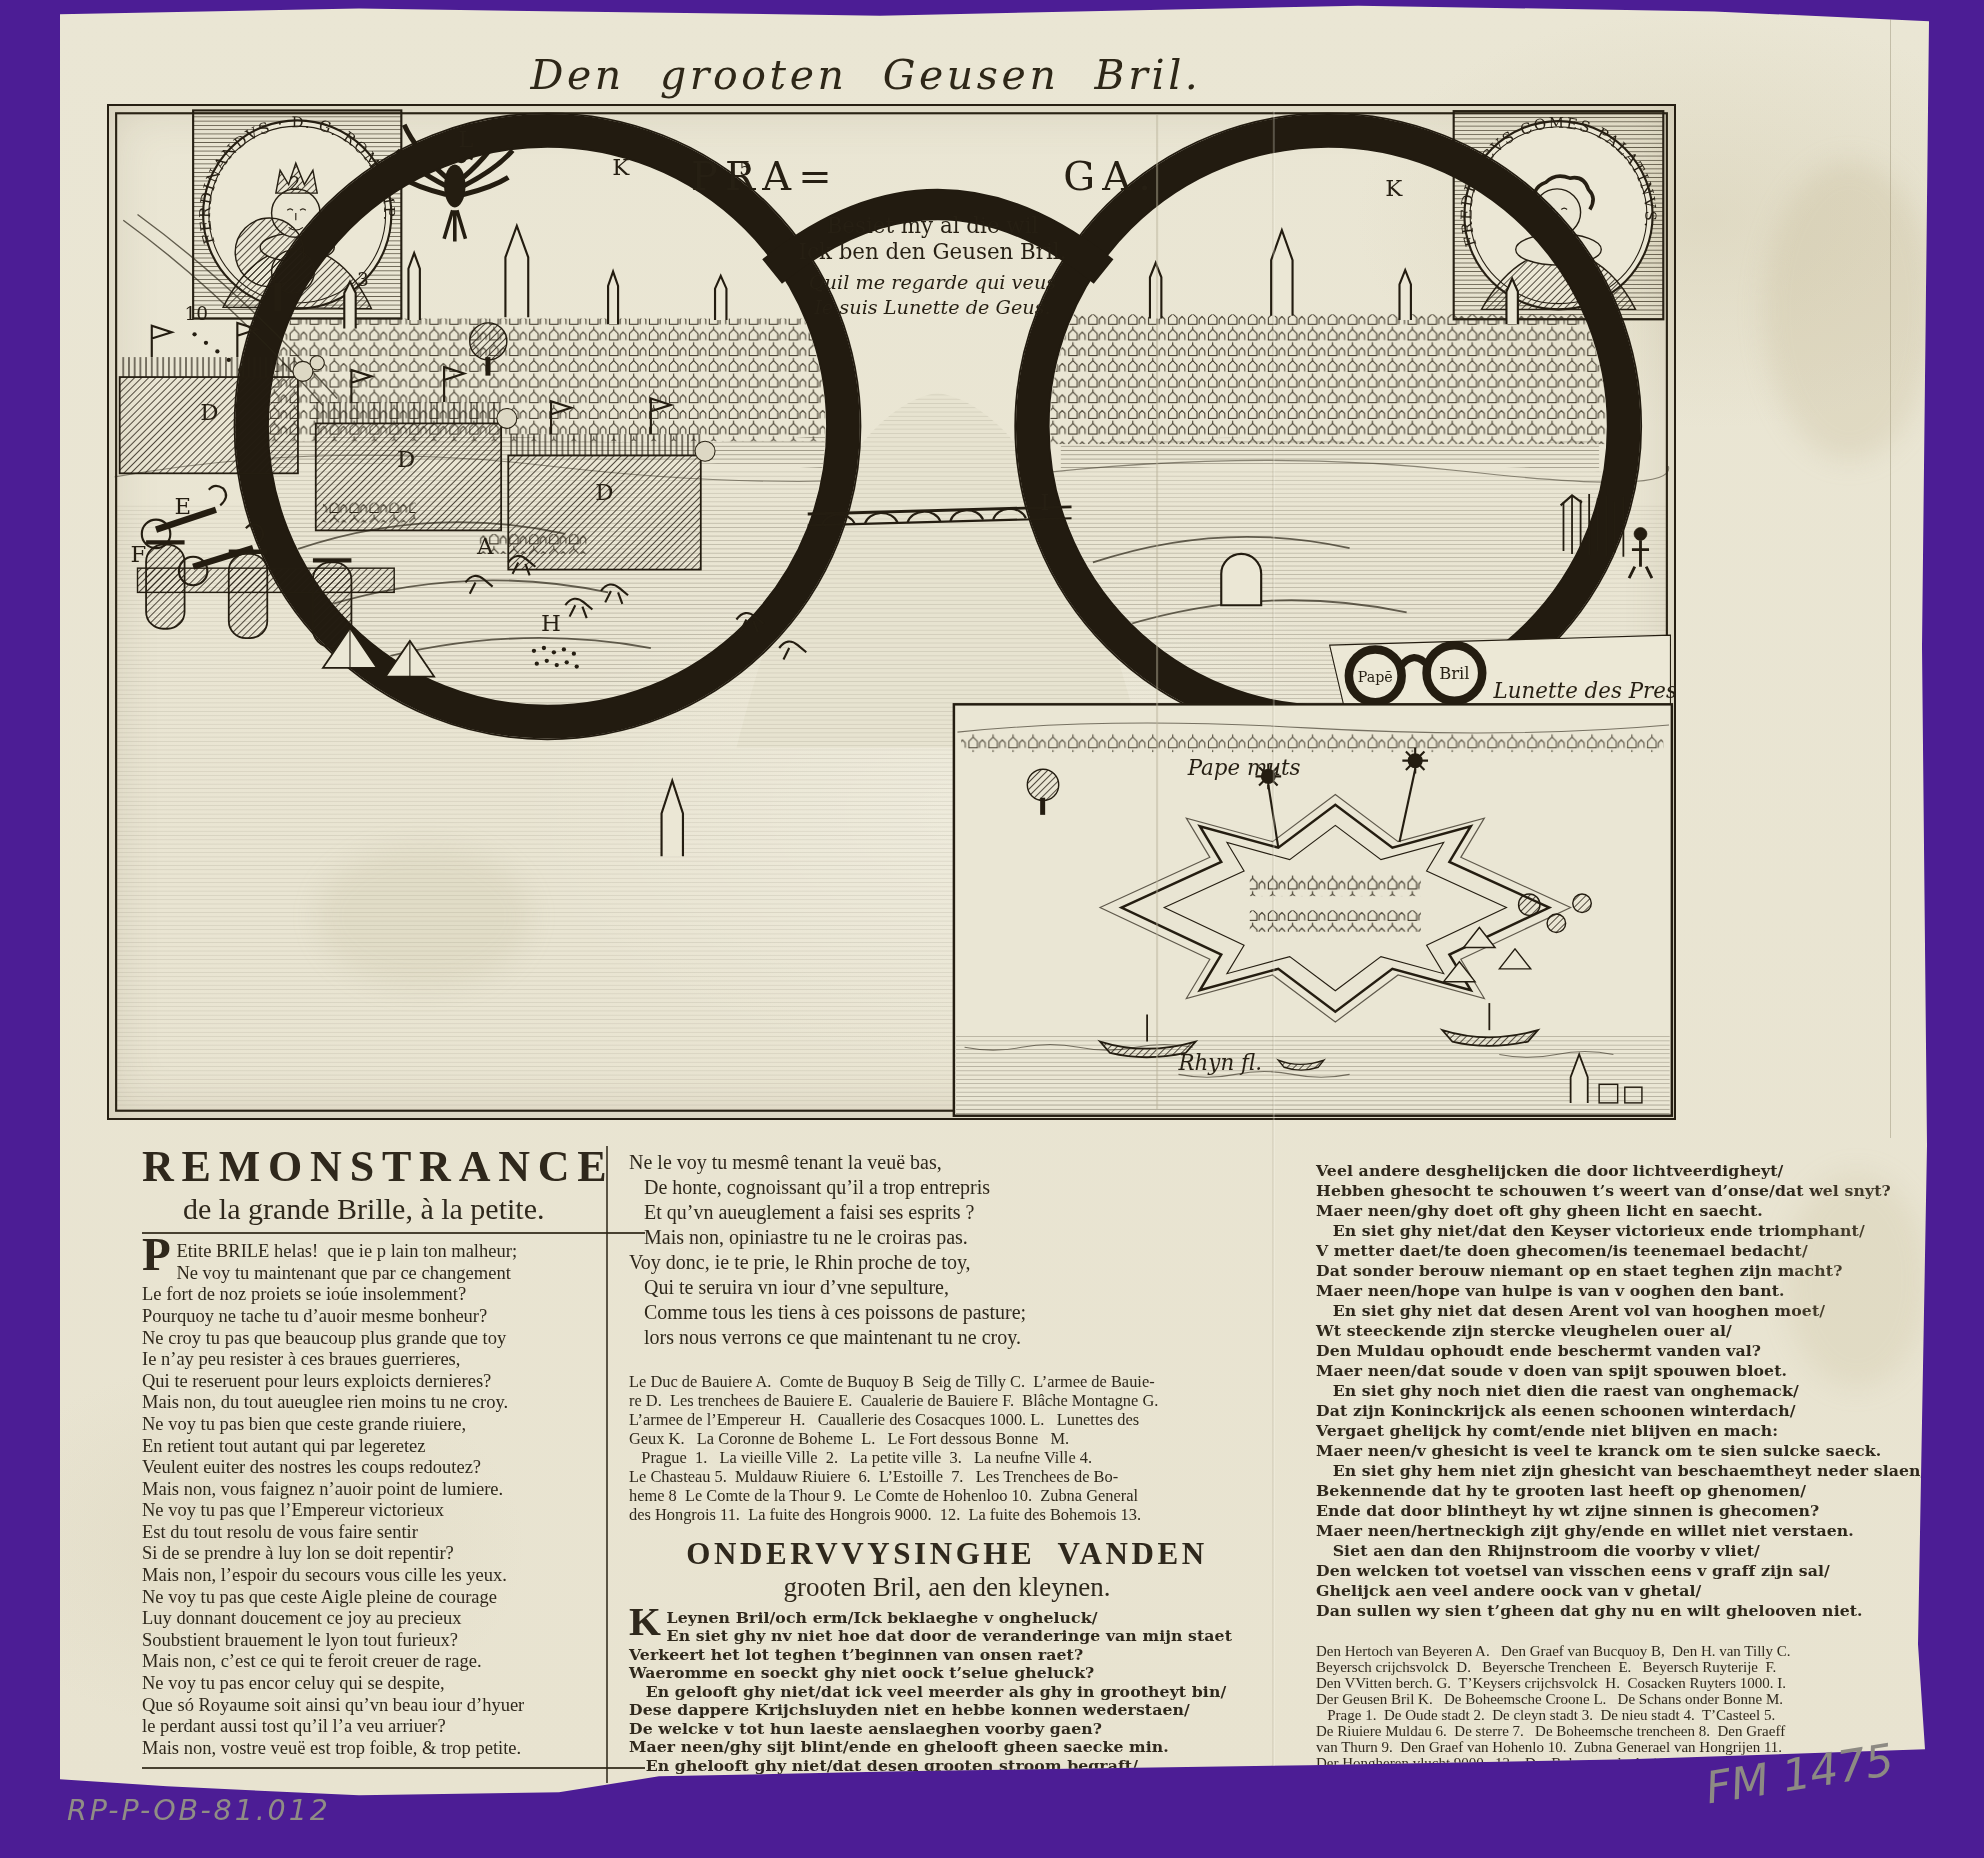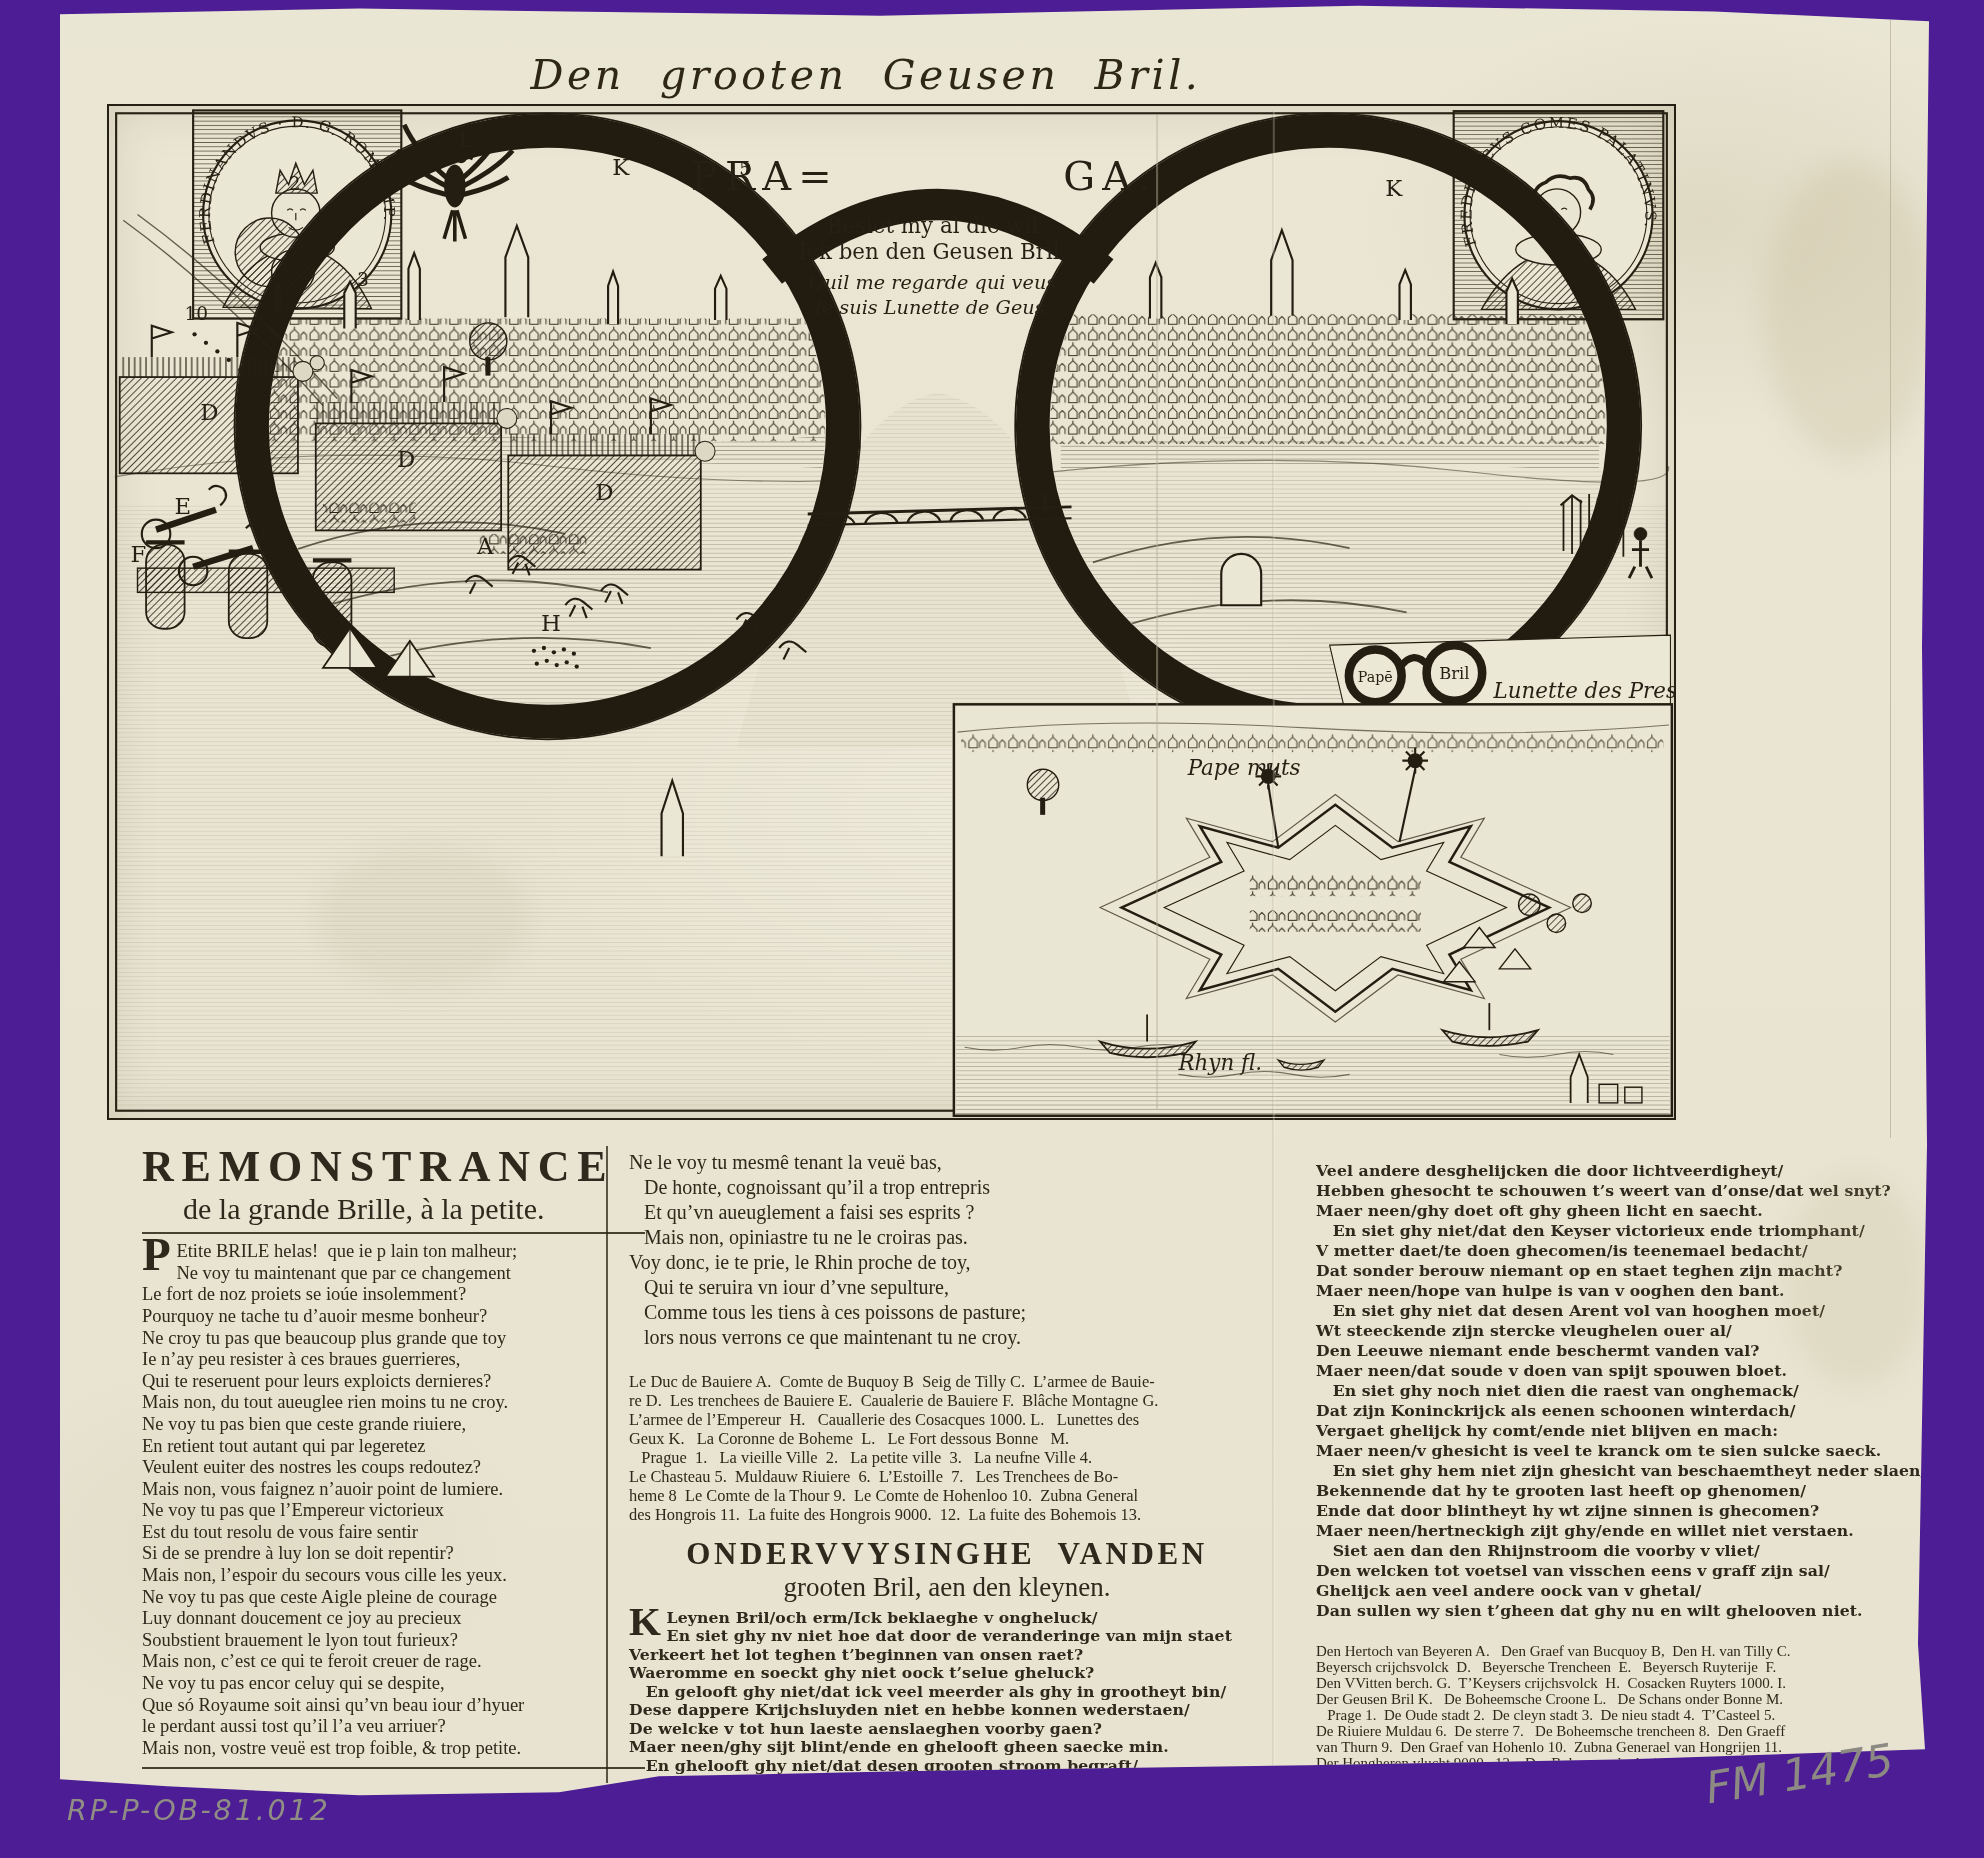--- a/index.html
+++ b/index.html
@@ -468,21 +468,21 @@
 
       <div class="ln">Veel andere desghelijcken die door lichtveerdigheyt/</div>
           <div class="ln">Hebben ghesocht te schouwen t’s weert van d’onse/dat wel snyt?</div>
           <div class="ln">Maer neen/ghy doet oft ghy gheen licht en saecht.</div>
           <div class="ln">   En siet ghy niet/dat den Keyser victorieux ende triomphant/</div>
           <div class="ln">V metter daet/te doen ghecomen/is teenemael bedacht/</div>
           <div class="ln">Dat sonder berouw niemant op en staet teghen zijn macht?</div>
           <div class="ln">Maer neen/hope van hulpe is van v ooghen den bant.</div>
           <div class="ln">   En siet ghy niet dat desen Arent vol van hooghen moet/</div>
           <div class="ln">Wt steeckende zijn stercke vleughelen ouer al/</div>
-          <div class="ln">Den Leeuwe niemant ende beschermt vanden val?</div>
+          <div class="ln">Den Muldau ophoudt ende beschermt vanden val?</div>
           <div class="ln">Maer neen/dat soude v doen van spijt spouwen bloet.</div>
           <div class="ln">   En siet ghy noch niet dien die raest van onghemack/</div>
           <div class="ln">Dat zijn Koninckrijck als eenen schoonen winterdach/</div>
           <div class="ln">Vergaet ghelijck hy comt/ende niet blijven en mach:</div>
           <div class="ln">Maer neen/v ghesicht is veel te kranck om te sien sulcke saeck.</div>
           <div class="ln">   En siet ghy hem niet zijn ghesicht van beschaemtheyt neder slaen/</div>
           <div class="ln">Bekennende dat hy te grooten last heeft op ghenomen/</div>
           <div class="ln">Ende dat door blintheyt hy wt zijne sinnen is ghecomen?</div>
           <div class="ln">Maer neen/hertneckigh zijt ghy/ende en willet niet verstaen.</div>
           <div class="ln">   Siet aen dan den Rhijnstroom die voorby v vliet/</div>

